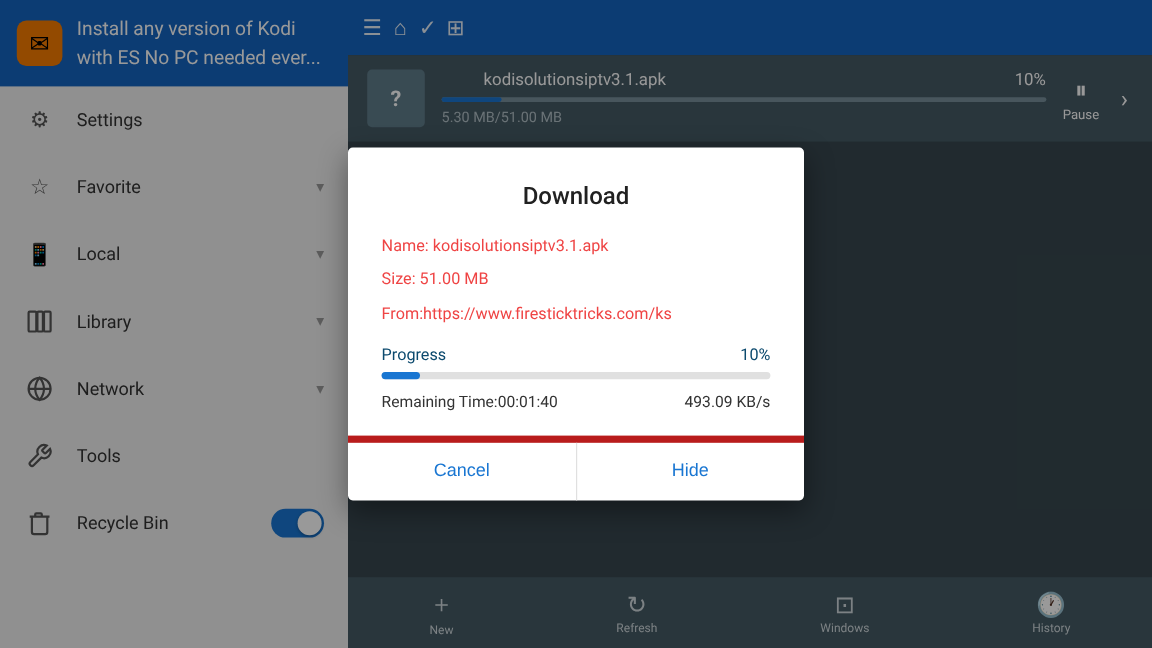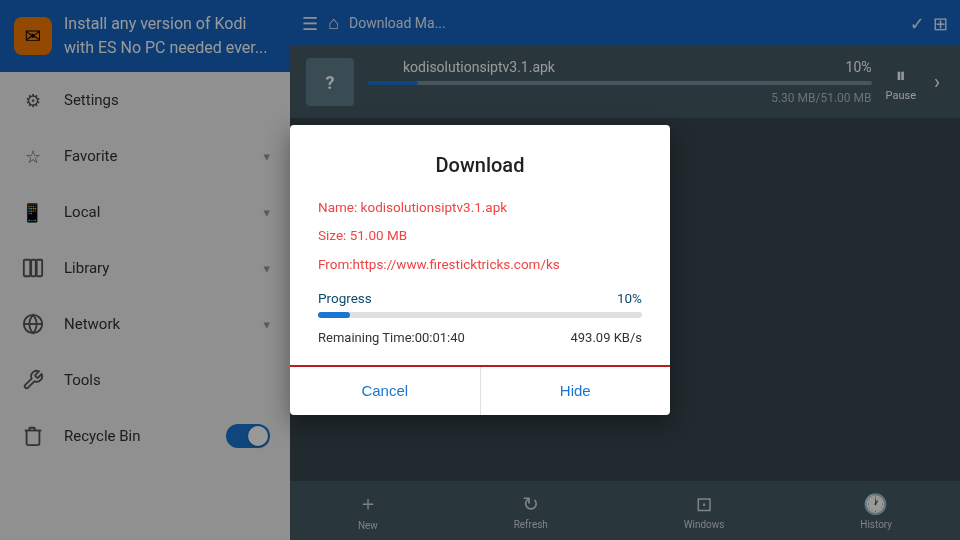--- a/index.html
+++ b/index.html
@@ -202,21 +202,21 @@
     .download-progress-fill {
       height: 100%;
       background: #1976d2;
       border-radius: 2px;
       width: 10%;
     }
 
     .download-size {
       color: #b0bec5;
       font-size: 12px;
-      text-align: right;
+      text-align: left;
     }
 
     .download-pause-btn {
       display: flex;
       flex-direction: column;
       align-items: center;
       gap: 2px;
       cursor: pointer;
       color: #fff;
     }
@@ -330,21 +330,21 @@
     .dialog-time-row {
       display: flex;
       justify-content: space-between;
       font-size: 13px;
       color: #333;
       margin-bottom: 20px;
     }
 
     .dialog-actions {
       display: flex;
-      border-top: 2px solid #b91c1c;
+      border-top: 6px solid #b91c1c;
       margin: 0 -28px;
     }
 
     .dialog-btn {
       flex: 1;
       height: 48px;
       display: flex;
       align-items: center;
       justify-content: center;
       font-size: 15px;
@@ -432,21 +432,20 @@
       <div class="item-toggle"></div>
     </div>
   </div>
 </div>
 
 <div class="main">
 
   <div class="toolbar">
     <span class="toolbar-icon">☰</span>
     <span class="toolbar-icon">⌂</span>
-    <span class="toolbar-path">Download Ma...</span>
     <div class="toolbar-actions">
       <span class="toolbar-icon">✓</span>
       <span class="toolbar-icon">⊞</span>
     </div>
   </div>
 
   <div class="download-item">
     <div class="download-thumb">?</div>
     <div class="download-info">
       <div class="download-name-row">

